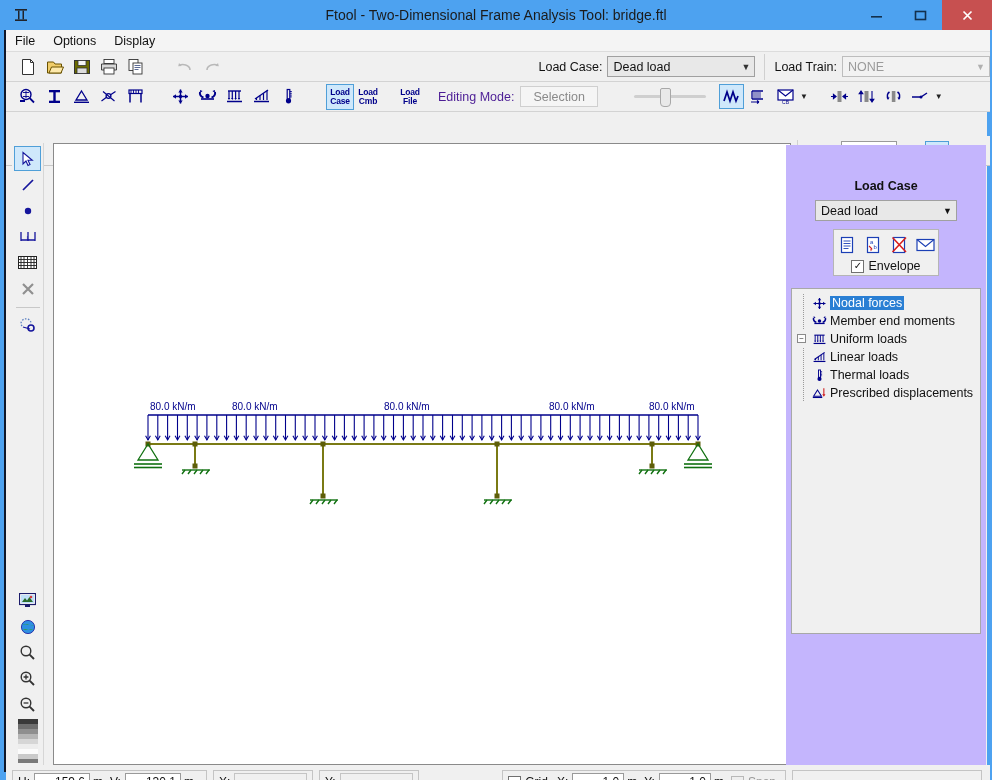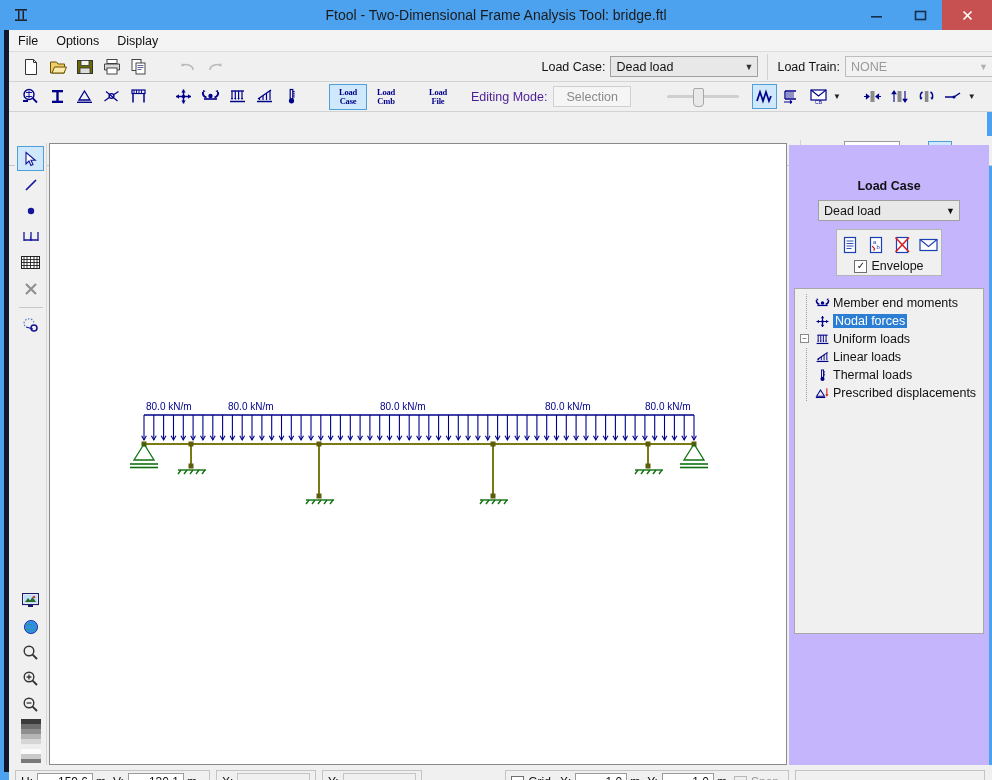--- a/index.html
+++ b/index.html
@@ -38,21 +38,21 @@
   .winbtn {
     width: 44px; height: 30px; display: flex; align-items: center; justify-content: center;
     color: #13304d; font-size: 13px;
   }
   .winbtn.close { background: #c75050; color: #fff; width: 50px; }
 
   
   .window {
     position: absolute; left: 4px; top: 30px; width: 984px; height: 742px;
     background: #f0f0f0;
-    border-left: 5px solid #0f172a;
+    border-left: 2px solid #0f172a;
     border-right: 1px solid #4da2f0;
   }
 
   
   .menubar {
     position: absolute; left: 0; top: 0; width: 984px; height: 22px;
     background: #f4f4f4; display: flex; align-items: center;
     border-bottom: 1px solid #dcdcdc;
   }
   .menu-item {
@@ -88,25 +88,24 @@
   .combo.disabled .arrow { color: #b0b0b0; }
   .vsep { width: 1px; height: 26px; background: #d0d0d0; margin: 0 9px; }
 
   
   .tb2 {
     position: absolute; left: 0; top: 52px; width: 984px; height: 30px;
     background: #f0f0f0; display: flex; align-items: center;
     border-bottom: 1px solid #d3d3d3;
   }
   .lcbtn {
-    width: 38px; height: 26px; display: flex; flex-direction: column;
+    width: 28px; height: 26px; display: flex; flex-direction: column;
     align-items: center; justify-content: center;
     font-size: 8.5px; color: #00008b; line-height: 9px; font-weight: bold;
     letter-spacing: -0.2px;
-    font-family: Liberation Serif, serif;
   }
   .lcbtn.active { background: #cfe8fb; border: 1px solid #4f9fd8; }
   .editmode-label { font-size: 12.5px; color: #4c1d95; margin-left: 14px; margin-right: 6px; }
   .editmode-box {
     height: 21px; padding: 0 12px; background: #f5f5f5; border: 1px solid #cfcfcf;
     display: flex; align-items: center; font-size: 12.5px; color: #8a8a8a;
   }
   .slider { width: 72px; height: 26px; position: relative; display: flex; align-items: center; }
   .slider .track { width: 100%; height: 3px; background: #cfcfcf; border-radius: 2px; }
   .slider .thumb {
@@ -139,21 +138,21 @@
   }
   .lbtn {
     width: 27px; height: 25px; margin-bottom: 1px;
     display: flex; align-items: center; justify-content: center;
   }
   .lbtn.active { background: #cfe8fb; border: 1px solid #4f9fd8; }
   .lsep { width: 24px; height: 1px; background: #c8c8c8; margin: 5px 0; }
 
   
   .canvas-frame {
-    position: absolute; left: 40px; top: 113px; width: 738px; height: 622px;
+    position: absolute; left: 47px; top: 113px; width: 738px; height: 622px;
     border: 1px solid #8a8a8a; background: #fff; overflow: hidden;
   }
   .canvas-frame svg { display: block; }
 
   
   .rpanel {
     position: absolute; left: 780px; top: 115px; width: 200px; height: 622px;
     background: #c4b5fd;
   }
   .rp-title {
@@ -833,43 +832,43 @@
       </div>
 
       <div class="rp-tree">
 
         <div class="tree-row">
           <span class="tree-stub">
               <span class="dotline"></span>
             </span>
           <span class="tree-ico">
             <svg width="15" height="15" viewBox="0 0 19 19">
+              <path d="M2 9.5 h15 M9.5 2.5 v14" stroke="#00008b" stroke-width="1.5"></path>
+              <path d="M2 9.5 l3 -2.2 v4.4 z M17 9.5 l-3 -2.2 v4.4 z" fill="#00008b"></path>
+              <path d="M9.5 2.5 l-2.2 3 h4.4 z M9.5 16.5 l-2.2 -3 h4.4 z" fill="#00008b"></path>
+              <circle cx="9.5" cy="9.5" r="1.7" fill="#00008b"></circle>
+            </svg>
+          </span>
+          <span class="tree-lab sel">Nodal forces</span>
+        </div>
+
+        <div class="tree-row">
+          <span class="tree-stub">
+              <span class="dotline"></span>
+            </span>
+          <span class="tree-ico">
+            <svg width="15" height="15" viewBox="0 0 19 19">
               <path d="M5.5 10.5 A4.5 4.5 0 0 1 2 5" fill="none" stroke="#00008b" stroke-width="2"></path>
               <path d="M13.5 10.5 A4.5 4.5 0 0 0 17 5" fill="none" stroke="#00008b" stroke-width="2"></path>
               <path d="M2 3 l2.6 1 l-2.4 1.8z M17 3 l-2.6 1 l2.4 1.8z" fill="#00008b"></path>
               <path d="M3 12 h13" stroke="#00008b" stroke-width="1.6"></path>
               <circle cx="9.5" cy="9" r="2.2" fill="#00008b"></circle>
             </svg>
           </span>
           <span class="tree-lab">Member end moments</span>
-        </div>
-
-        <div class="tree-row">
-          <span class="tree-stub">
-              <span class="dotline"></span>
-            </span>
-          <span class="tree-ico">
-            <svg width="15" height="15" viewBox="0 0 19 19">
-              <path d="M2 9.5 h15 M9.5 2.5 v14" stroke="#00008b" stroke-width="1.5"></path>
-              <path d="M2 9.5 l3 -2.2 v4.4 z M17 9.5 l-3 -2.2 v4.4 z" fill="#00008b"></path>
-              <path d="M9.5 2.5 l-2.2 3 h4.4 z M9.5 16.5 l-2.2 -3 h4.4 z" fill="#00008b"></path>
-              <circle cx="9.5" cy="9.5" r="1.7" fill="#00008b"></circle>
-            </svg>
-          </span>
-          <span class="tree-lab sel">Nodal forces</span>
         </div>
 
         <div class="tree-row">
           <span class="tree-stub">
               <span class="expander">−</span>
             </span>
           <span class="tree-ico">
             <svg width="15" height="15" viewBox="0 0 19 19">
               <path d="M3 4 h13" stroke="#00008b" stroke-width="1.4"></path>
               <path d="M4 4 v8 M7.3 4 v8 M10.6 4 v8 M14 4 v8" stroke="#00008b" stroke-width="1.2"></path>

